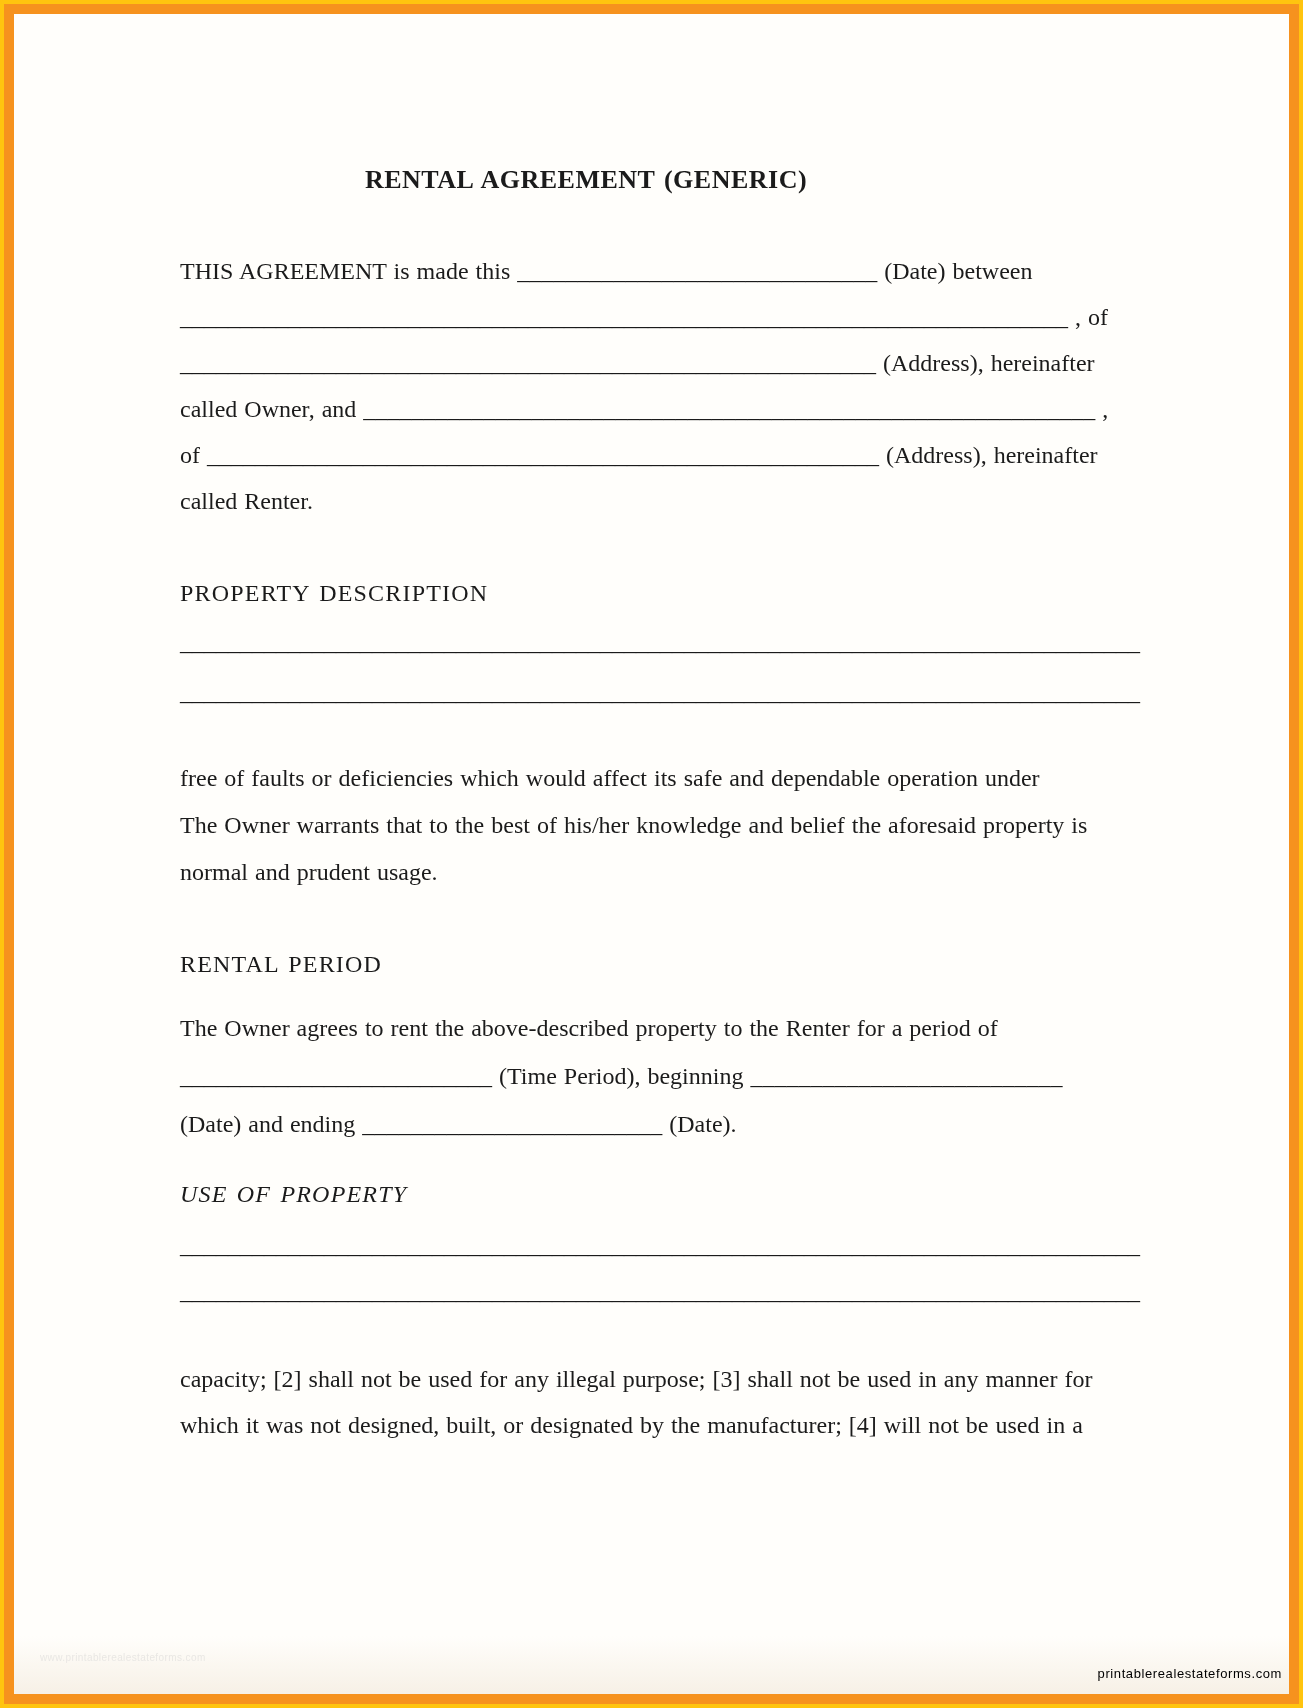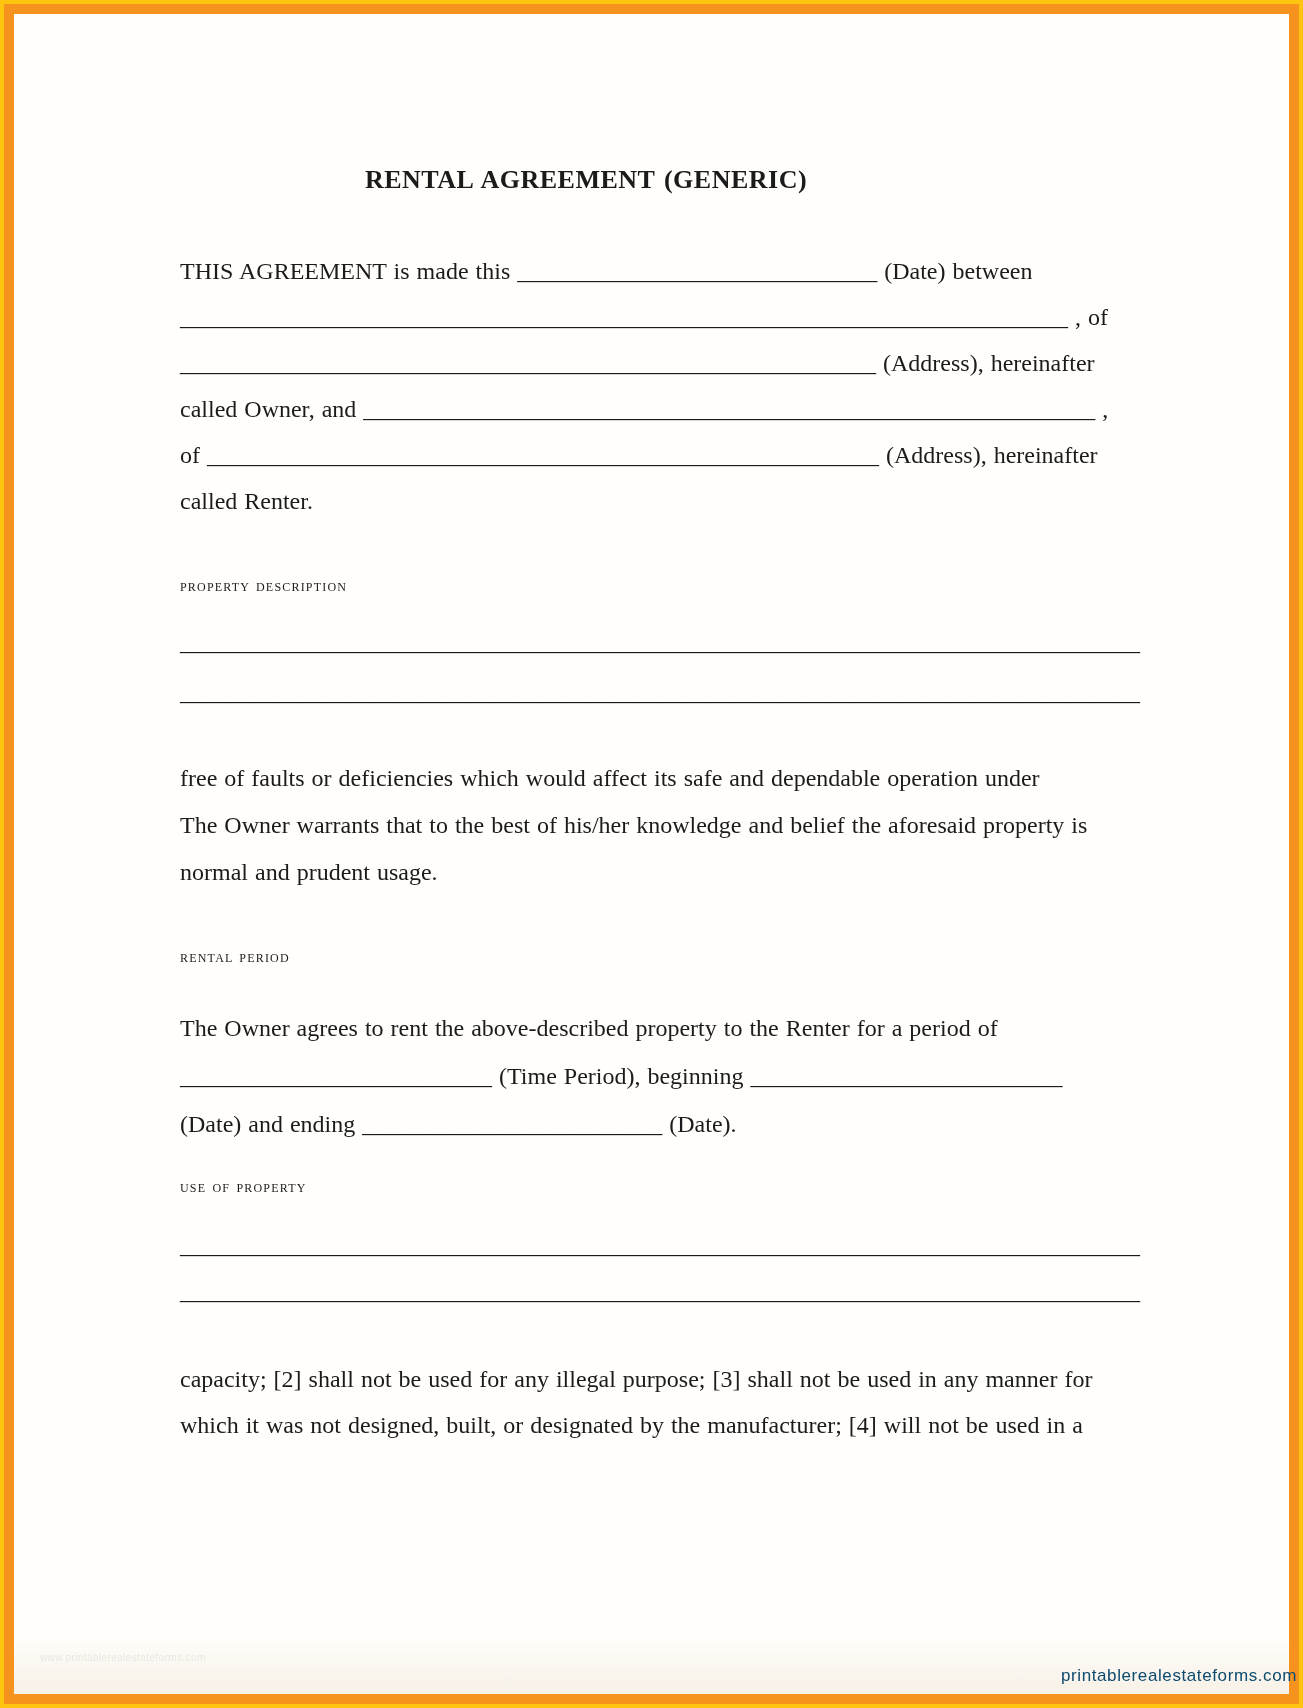--- a/index.html
+++ b/index.html
@@ -21,33 +21,33 @@
   .line    { white-space:nowrap; }
 
   .b-title   { top:165px; width:100%; text-align:center; font-weight:bold;
                font-size:26px; letter-spacing:0.5px; word-spacing:2px; }
   .b-intro   { top:248px;  line-height:46px; }
   .b-h-prop  { top:580px;  }
   .b-blanks1 { top:617px;  line-height:50px; }
   .b-warranty{ top:755px;  line-height:47px; }
   .b-h-rent  { top:951px;  }
   .b-rental  { top:1004px;  line-height:48px; }
-  .b-h-use   { top:1181px; }
+  .b-h-use   { top:1181px;font-style:italic; }
   .b-blanks2 { top:1222px; line-height:46px; }
   .b-renter  { top:1356px; line-height:46px; }
 
-  .section-heading { font-size:12px; letter-spacing:1.2px; word-spacing:2px; }
+  .section-heading { font-size:24px; letter-spacing:1.2px; word-spacing:2px; }
 
   
   .wm-left  { position:absolute; left:40px; top:1652px; z-index:3;
               font-family:"Liberation Sans", sans-serif; font-size:10px;
               color:#e9e7e4; letter-spacing:0.4px; }
-  .wm-right { position:absolute; right:6px; top:1666px; z-index:3;
-              font-family:"Liberation Sans", sans-serif; font-size:17px;
-              color:#0c4a6e; letter-spacing:0.6px; }
+  .wm-right { position:absolute; right:21px; top:1666px; z-index:3;
+              font-family:"Liberation Sans", sans-serif; font-size:13px;
+              color:#000000; letter-spacing:0.6px; }
 </style>
 </head>
 <body>
 
 <div class="frame-outer"></div>
 <div class="frame-inner"></div>
 <div class="page"></div>
 <div class="bottom-tint"></div>
 
 <div class="content">

